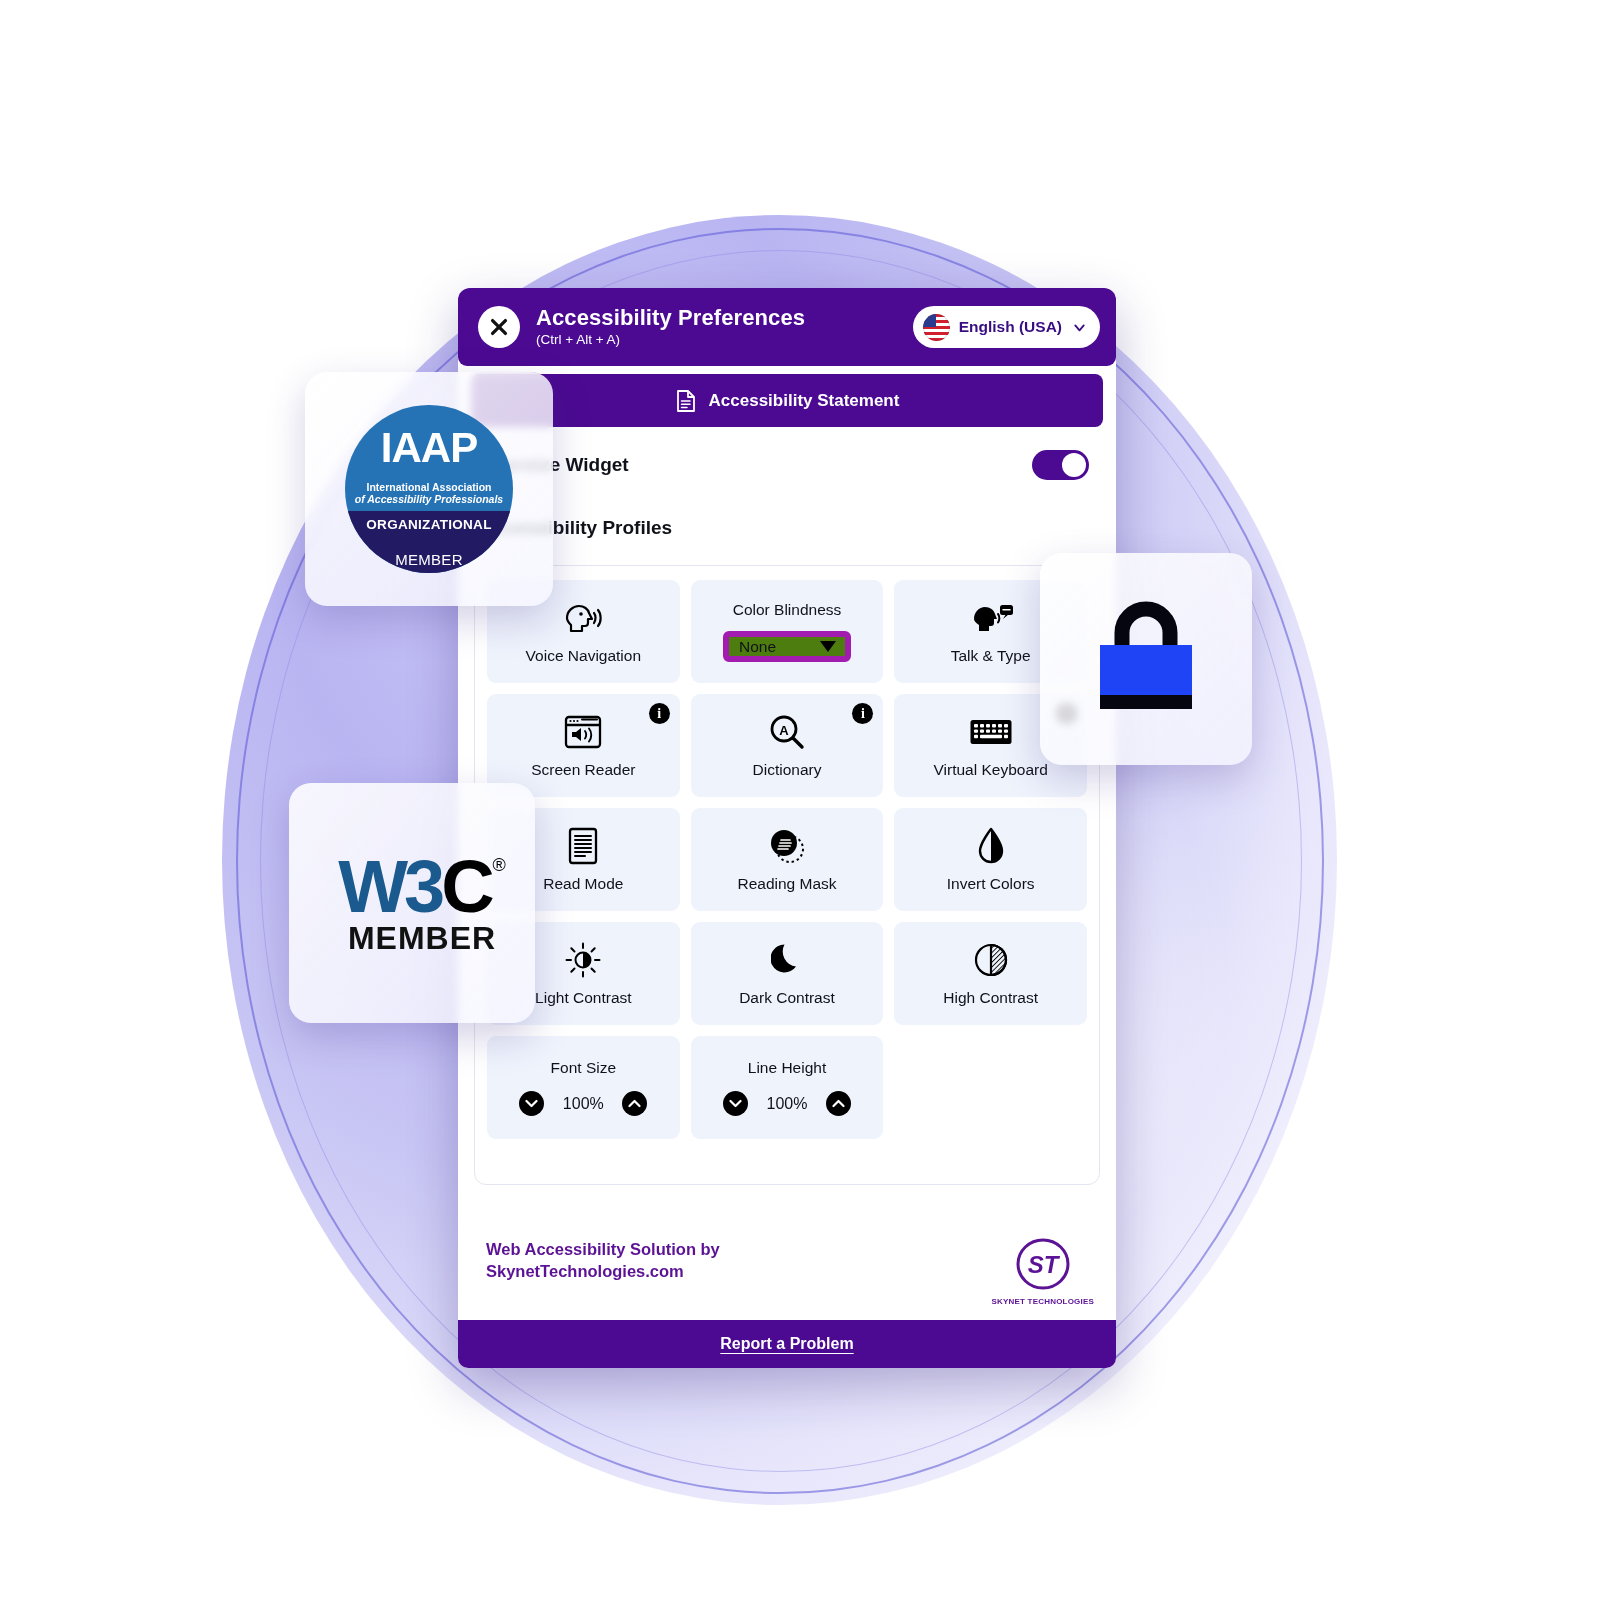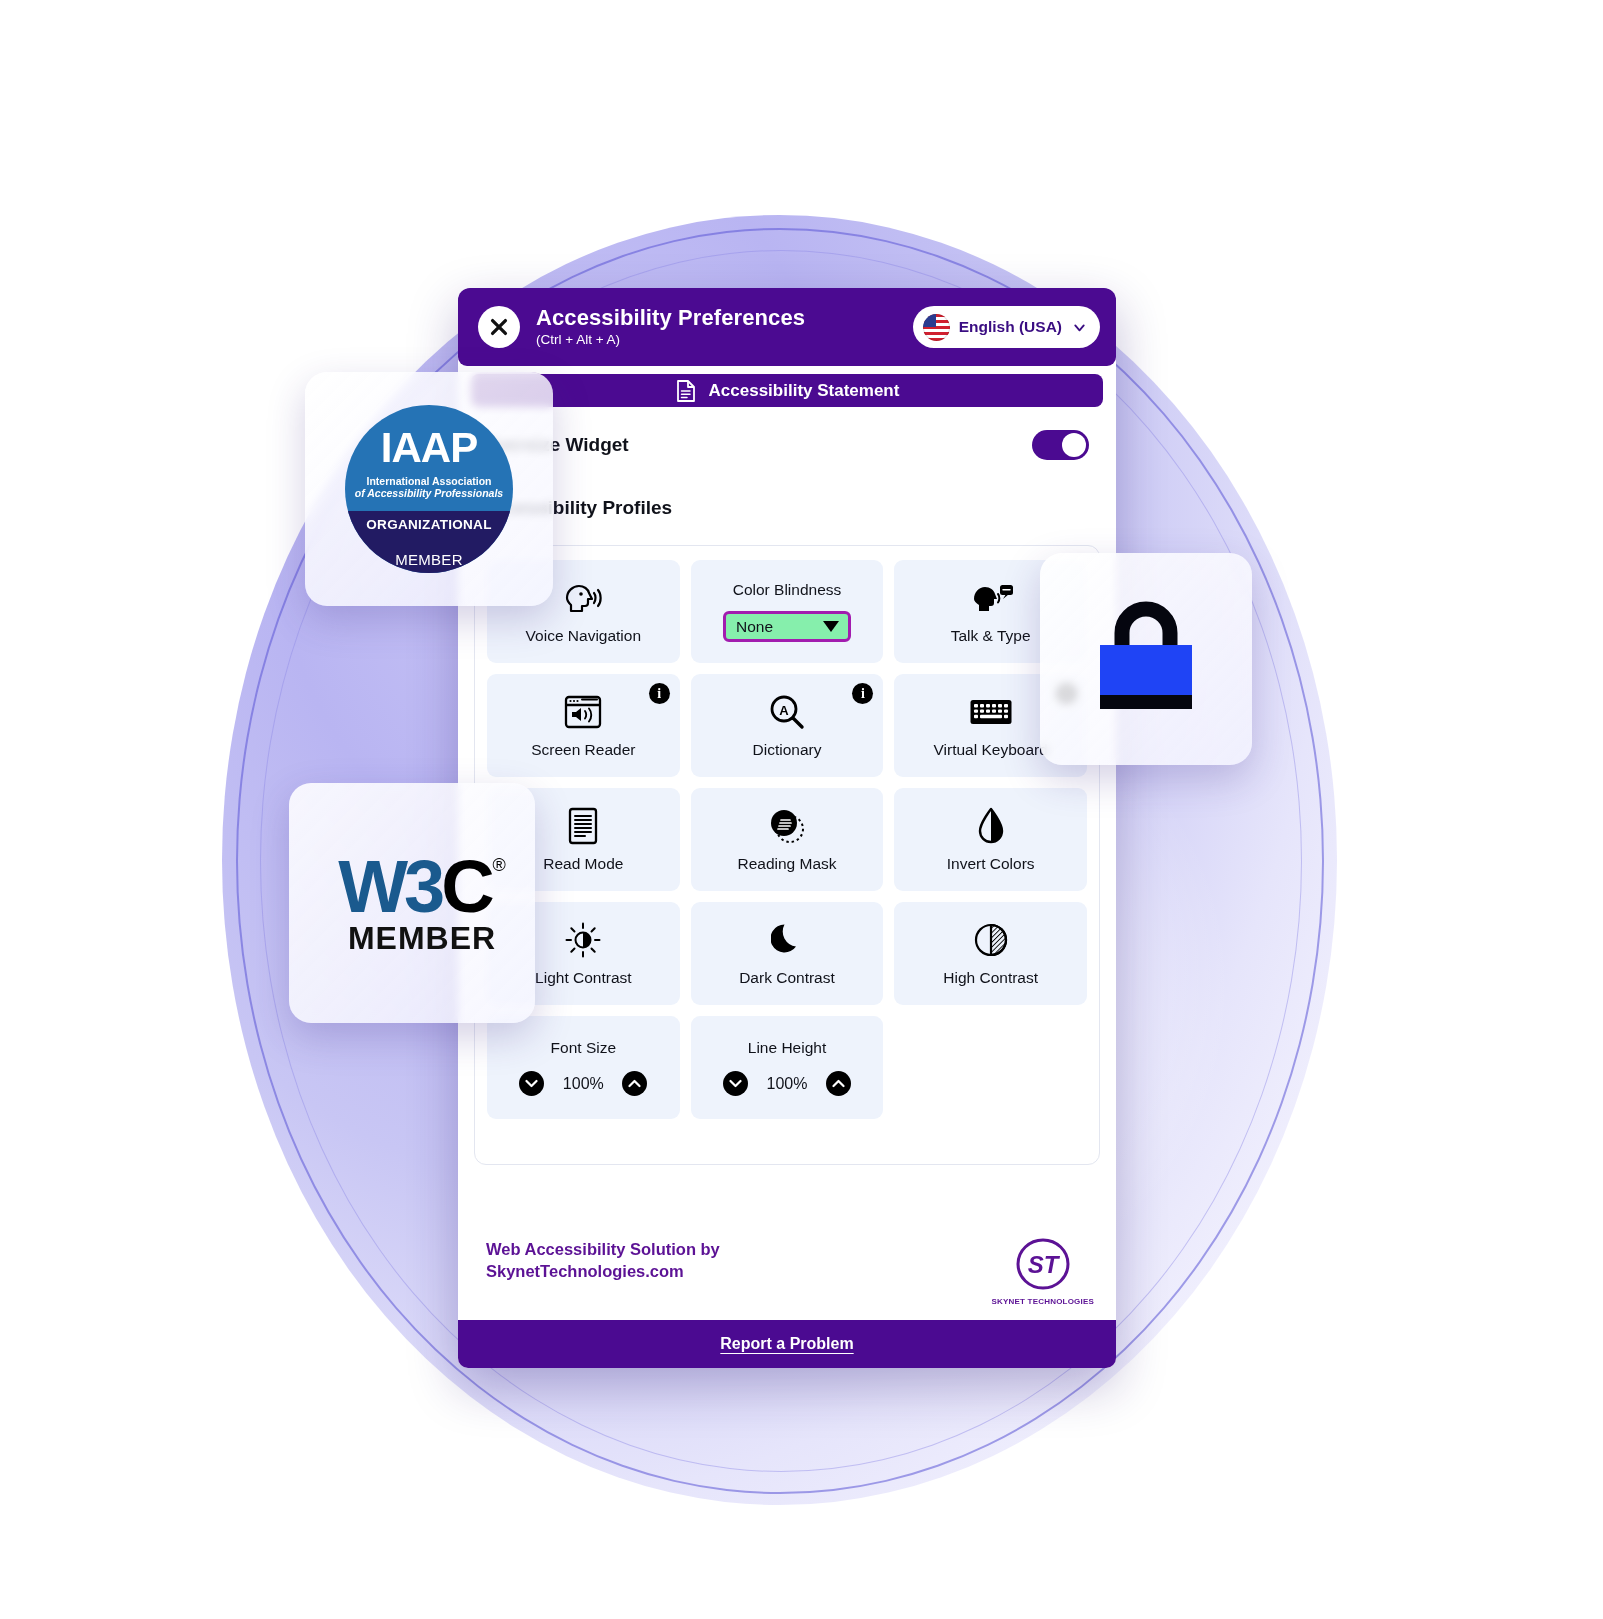--- a/index.html
+++ b/index.html
@@ -94,21 +94,21 @@
     background:#2a3b8f;
   }
   .lang-label { color: #3a0d82; font-size: 15.5px; font-weight: 700; white-space: nowrap; }
   .chev { width: 17px; height: 17px; }
 
   
   .statement {
     background: #4b0a91;
     margin: 8px 13px 0 13px;
     border-radius: 8px;
-    height: 33px;
+    height: 53px;
     display: flex; align-items: center; justify-content: center;
     gap: 12px; color: #fff; cursor: pointer; flex: 0 0 auto;
   }
   .statement .lbl { font-size: 17px; font-weight: 700; }
 
   
   .pnl-body { flex: 1 1 auto; padding: 0 13px; overflow: hidden; position: relative; }
 
   .row-toggle {
     display: flex; align-items: center; justify-content: space-between;
@@ -160,21 +160,21 @@
     font-size: 14px; font-weight: 700; font-family: "Liberation Serif", serif;
     display: flex; align-items: center; justify-content: center;
     cursor: pointer; line-height: 1;
   }
 
   
   .tile.select-tile { gap: 12px; justify-content: center; }
   .tile .sel-title { font-size: 15.5px; color: #10121a; }
   .select-box {
     width: 128px; height: 31px; border-radius: 6px;
-    background: #86efac; border: 3px solid #a21caf;
+    background: #4d7c0f; border: 6px solid #a21caf;
     display: flex; align-items: center; justify-content: space-between;
     padding: 0 9px 0 10px; font-size: 15.5px; color: #10121a;
     cursor: pointer;
   }
   .caret-down { width: 0; height: 0; border-left: 8px solid transparent; border-right: 8px solid transparent; border-top: 11px solid #000; }
 
   
   .tile.step-tile { gap: 14px; }
   .stepper { display: flex; align-items: center; gap: 15px; }
   .step-btn {
@@ -220,21 +220,21 @@
 
   .iaap-circle {
     width: 168px; height: 168px; border-radius: 50%;
     background: #2573b5; position: relative; overflow: hidden;
     display:flex; flex-direction:column; align-items:center;
     color:#fff; text-align:left;
   }
   .iaap-circle .iaap-word {
     font-size: 42px; font-weight: 700; letter-spacing: -1px; margin-top: 22px; line-height:1;
   }
-  .iaap-circle .iaap-l1 { font-size: 10.5px; font-weight: 700; margin-top: 6px; }
+  .iaap-circle .iaap-l1 { font-size: 10.5px; font-weight: 700; margin-top: 12px; }
   .iaap-circle .iaap-l2 { font-size: 10.5px; font-weight: 700; font-style: italic; }
   .iaap-bottom {
     position: absolute; left: 0; bottom: 0; width: 100%; height: 62px;
     background: #221b63; color:#fff;
     display:flex; flex-direction:column; align-items:center; justify-content:center; gap:19px;
   }
   .iaap-bottom .b1 { font-size: 13.5px; font-weight: 700; letter-spacing:.3px; }
   .iaap-bottom .b2 { font-size: 15px; font-weight: 400; letter-spacing:.3px; }
 
   .w3c-inner { display:flex; flex-direction:column; align-items:center;margin-left:20px; }

